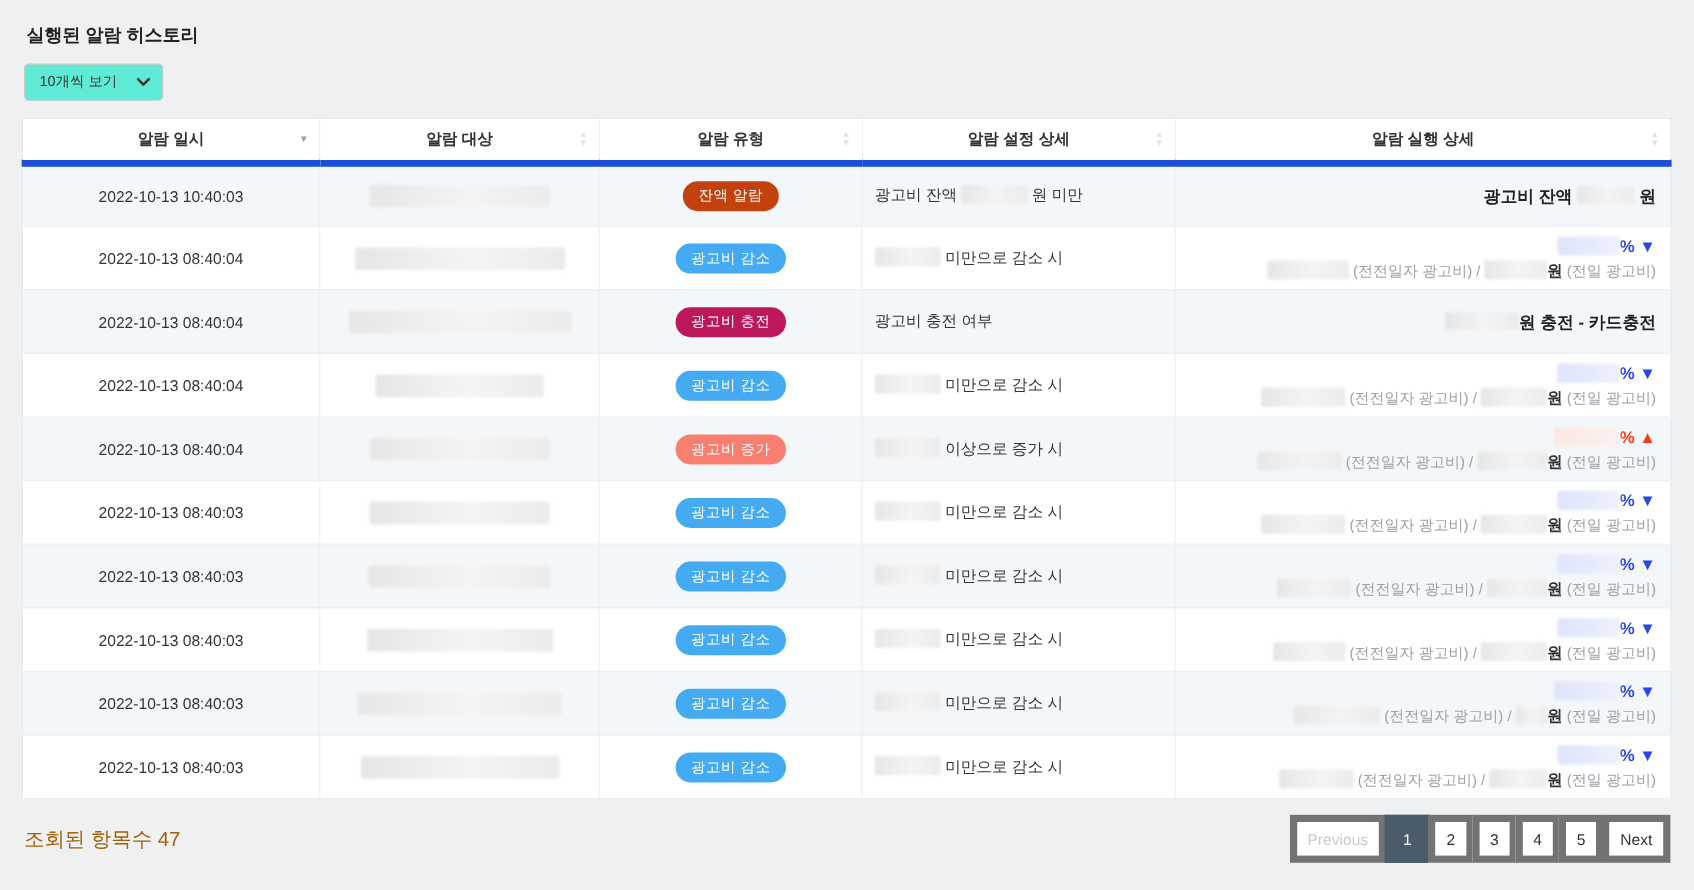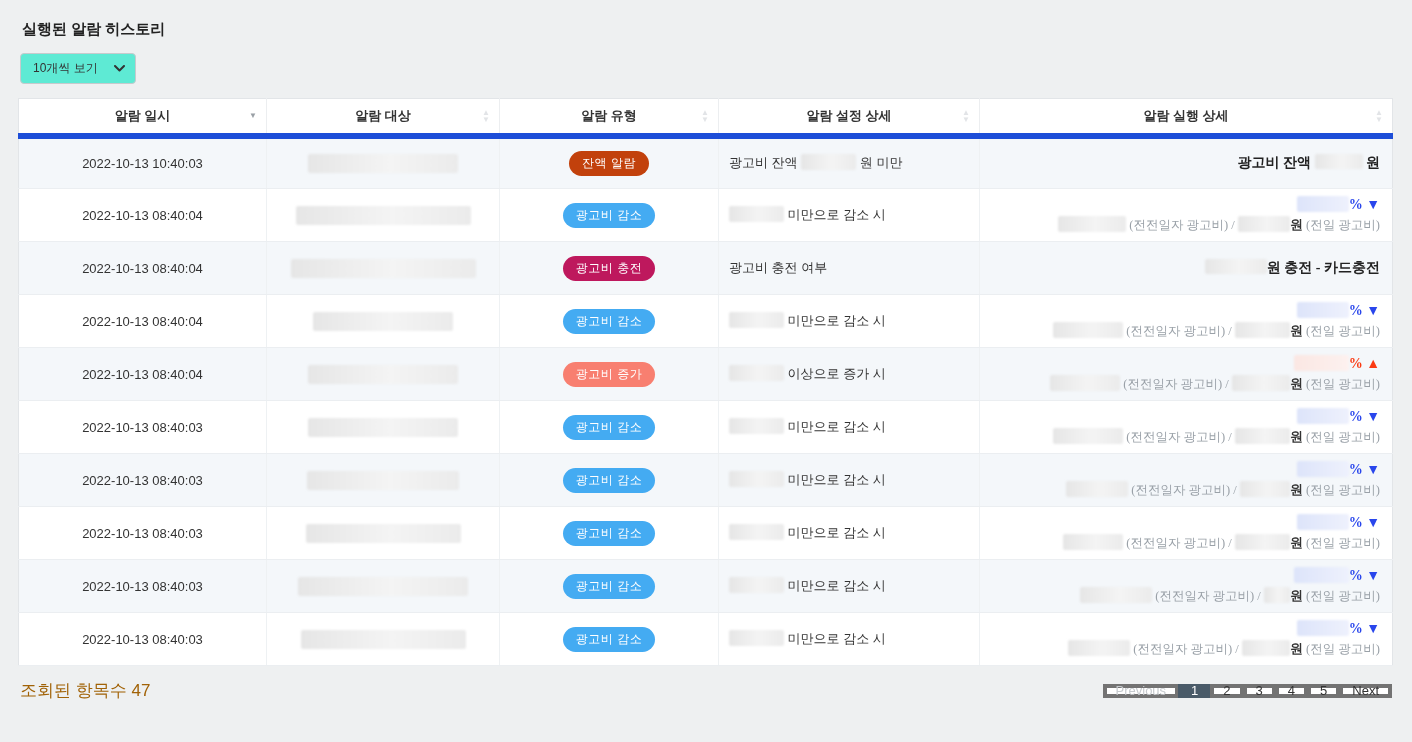--- a/index.html
+++ b/index.html
@@ -56,21 +56,21 @@
     height:53px; border-bottom:1px solid #ebeef1; border-left:1px solid #eef1f3;
     font-size:13px; color:#333; vertical-align:middle;
   }
   tbody td:first-child { border-left:none; }
   tbody tr.odd { background:#f4f7fa; }
   tbody tr.even { background:#fff; }
   td.c-datetime { text-align:center; }
   td.c-target { text-align:center; }
   td.c-type { text-align:center; }
   td.c-setting { text-align:left; padding-left:10px; }
-  td.c-exec { text-align:right; padding-right:12px;font-family:Liberation Serif, serif; }
+  td.c-exec { text-align:right; padding-right:12px; }
   .badge {
     display:inline-block; padding:4px 13px; border-radius:20px;
     color:#fff; font-size:12px; letter-spacing:0.5px; white-space:nowrap;
   }
   .blur {
     display:inline-block; height:16px; border-radius:2px; vertical-align:-3px;
     background:linear-gradient(90deg,#e6e6e6,#f4f4f4 55%,#ebebeb);
     filter:blur(1.2px);
   }
   .c-target .blur { height:19px; vertical-align:middle; }
@@ -83,22 +83,22 @@
   .exec-line.sub .won { color:#333; font-weight:bold; font-size:13px; }
   .pct-down { color:var(--pct-down); font-weight:bold; font-size:14px; }
   .pct-up { color:var(--pct-up); font-weight:bold; font-size:14px; }
   .footer {
     display:flex; justify-content:space-between; align-items:center;
     margin:13px 20px 0 20px;
   }
   .result-count { font-size:17px; color:#a16207; }
   .pagination { display:flex; }
   .page-btn {
-    min-width:32px; height:14px; padding:0 9px; margin-left:-1px;
-    border:4px solid #737373; background:#fff; color:#333;
+    min-width:32px; height:40px; padding:0 9px; margin-left:-1px;
+    border:6px solid #737373; background:#fff; color:#333;
     display:flex; align-items:center; justify-content:center;
     font-size:13px; cursor:pointer; font-family:"Liberation Sans", sans-serif;
   }
   .page-btn.disabled { color:#c6cace; }
   .page-btn.active { background:var(--active-bg); border-color:var(--active-bg); color:#fff; }
 </style>
 </head>
 <body>
 
 <div class="page-title">실행된 알람 히스토리</div>

